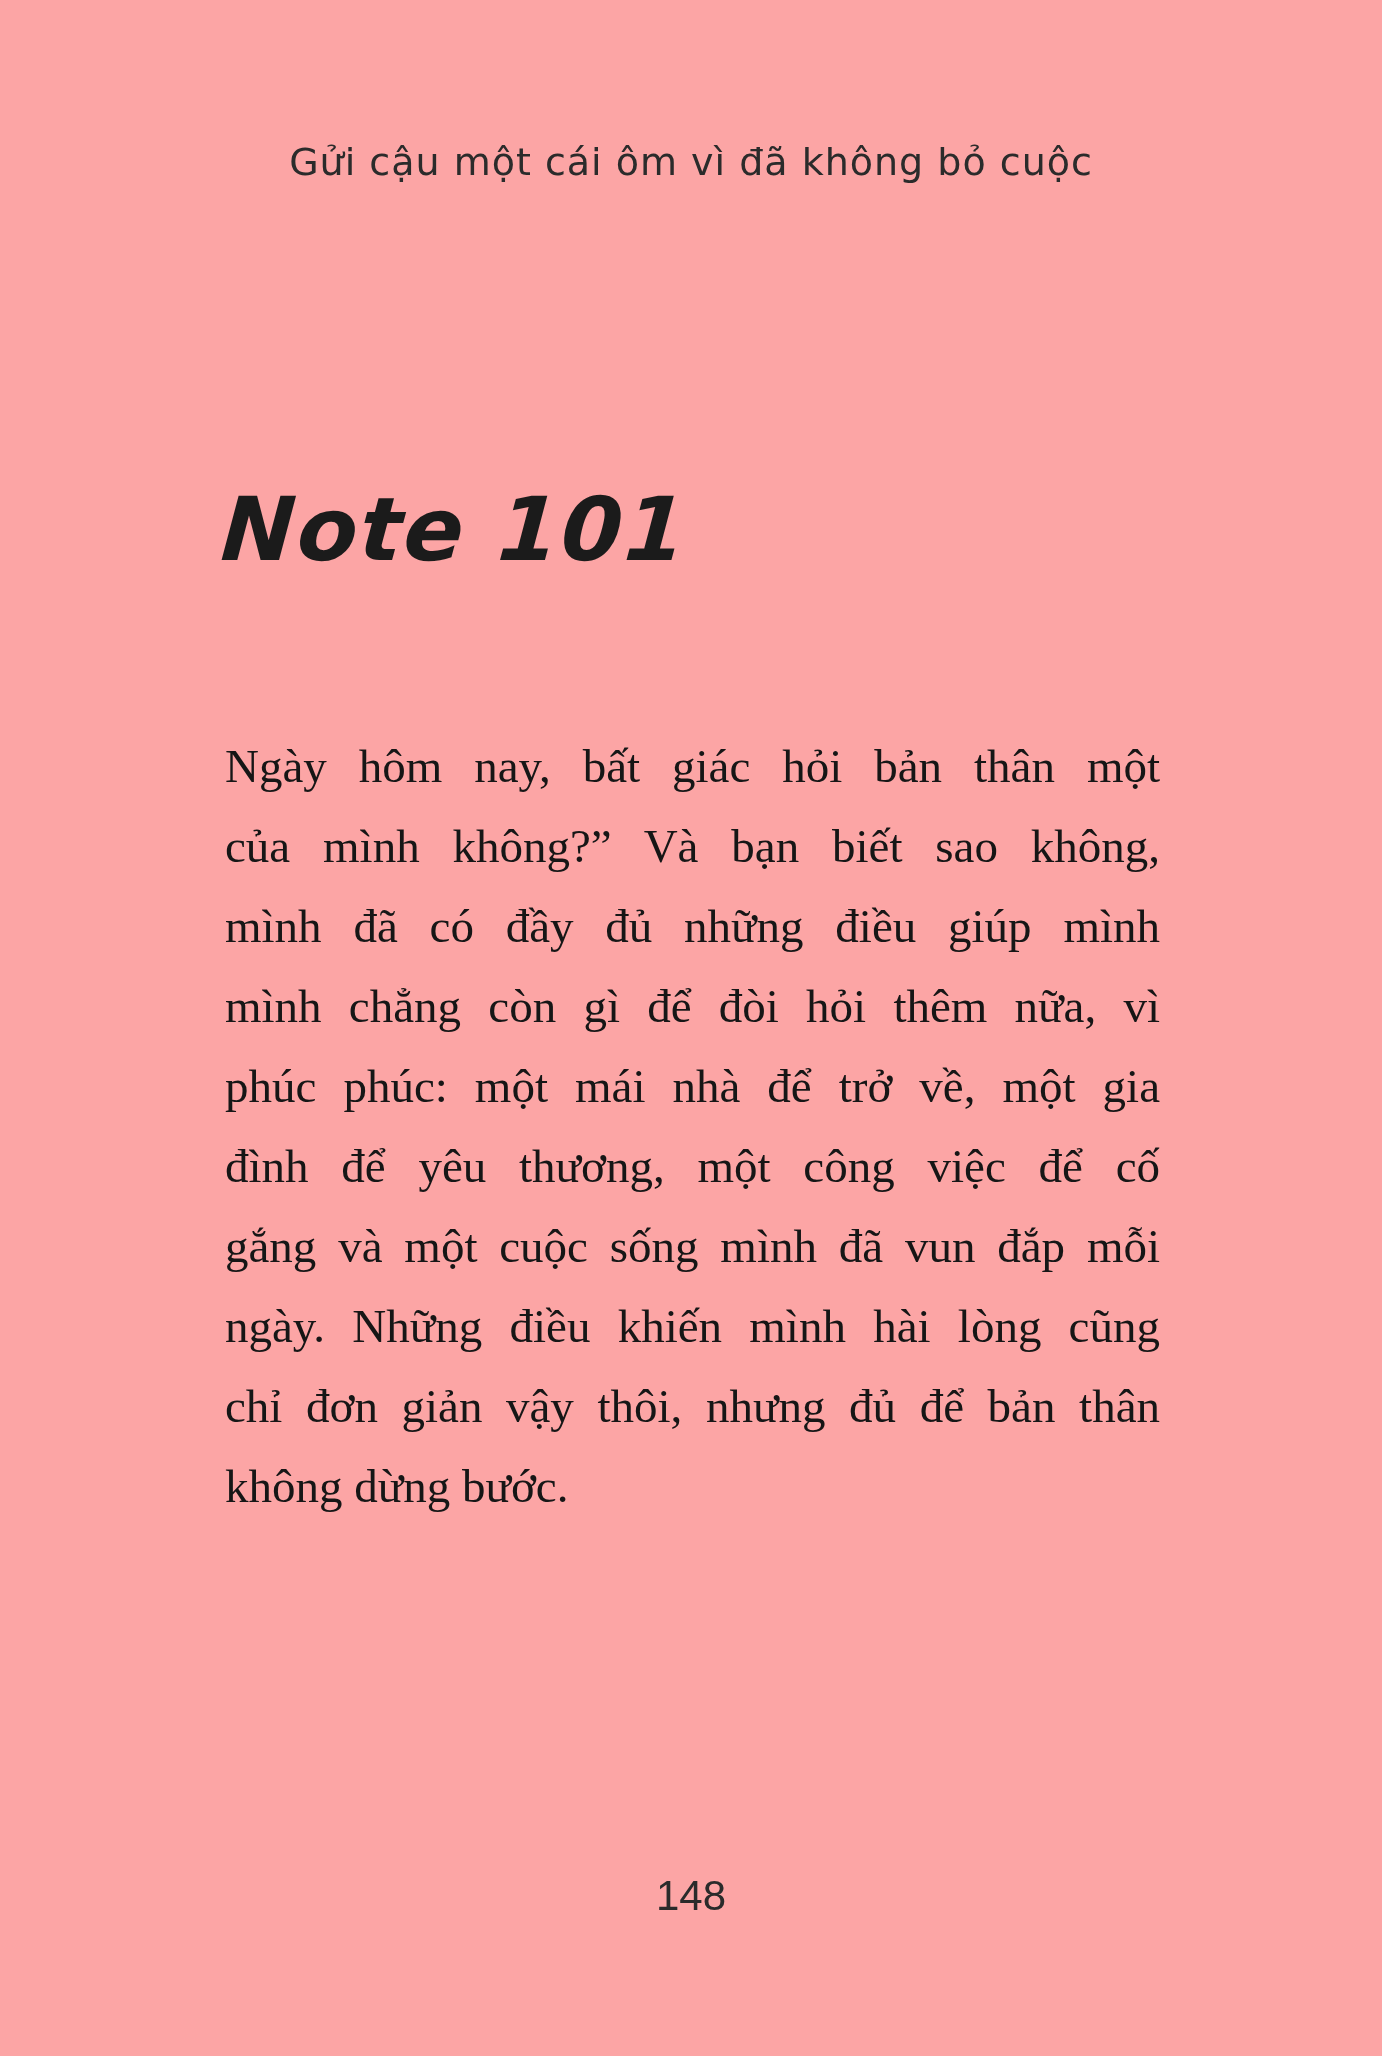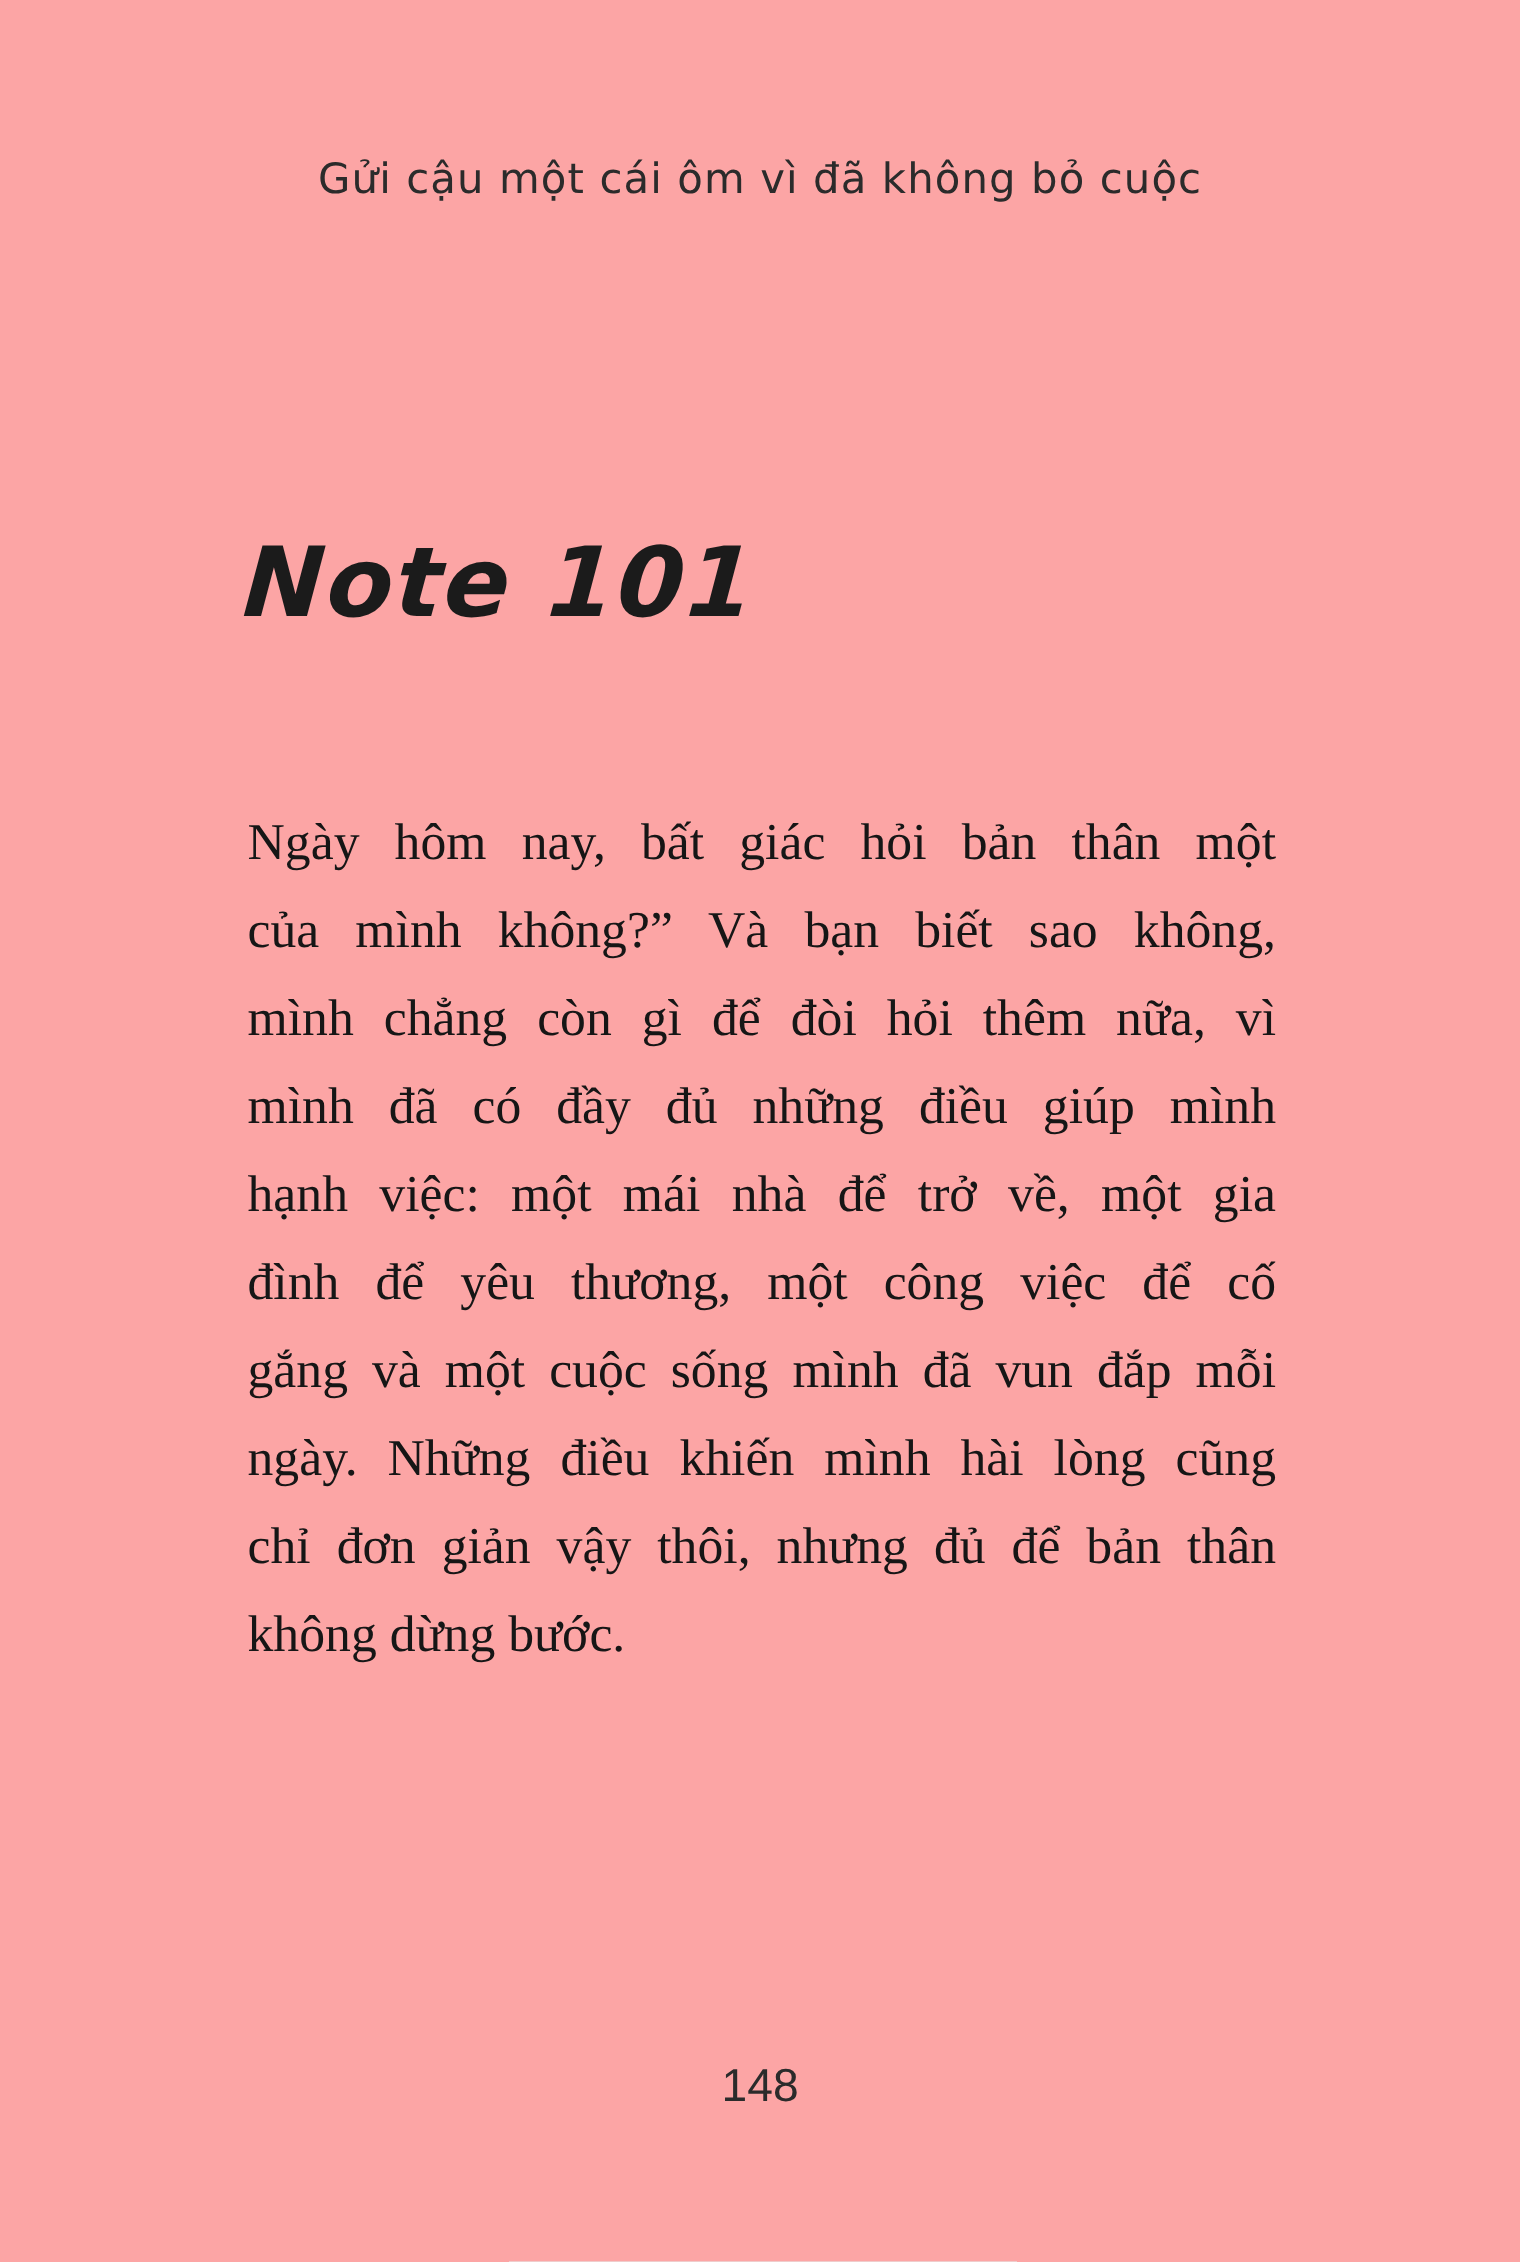--- a/index.html
+++ b/index.html
@@ -68,23 +68,23 @@
 <body>
 
 <div class="page">
   <div class="running-header">Gửi cậu một cái ôm vì đã không bỏ cuộc</div>
 
   <div class="note-title">Note 101</div>
 
   <div class="body-text">
       <div class="body-line">Ngày hôm nay, bất giác hỏi bản thân một</div>
       <div class="body-line">của mình không?” Và bạn biết sao không,</div>
+      <div class="body-line">mình đã có đầy đủ những điều giúp mình</div>
       <div class="body-line">mình chẳng còn gì để đòi hỏi thêm nữa, vì</div>
-      <div class="body-line">mình đã có đầy đủ những điều giúp mình</div>
-      <div class="body-line">hạnh việc: một mái nhà để trở về, một gia</div>
+      <div class="body-line">phúc phúc: một mái nhà để trở về, một gia</div>
       <div class="body-line">đình để yêu thương, một công việc để cố</div>
       <div class="body-line">gắng và một cuộc sống mình đã vun đắp mỗi</div>
       <div class="body-line">ngày. Những điều khiến mình hài lòng cũng</div>
       <div class="body-line">chỉ đơn giản vậy thôi, nhưng đủ để bản thân</div>
       <div class="body-line last">không dừng bước.</div>
     </div>
 
   <div class="page-number">148</div>
 </div>
 

